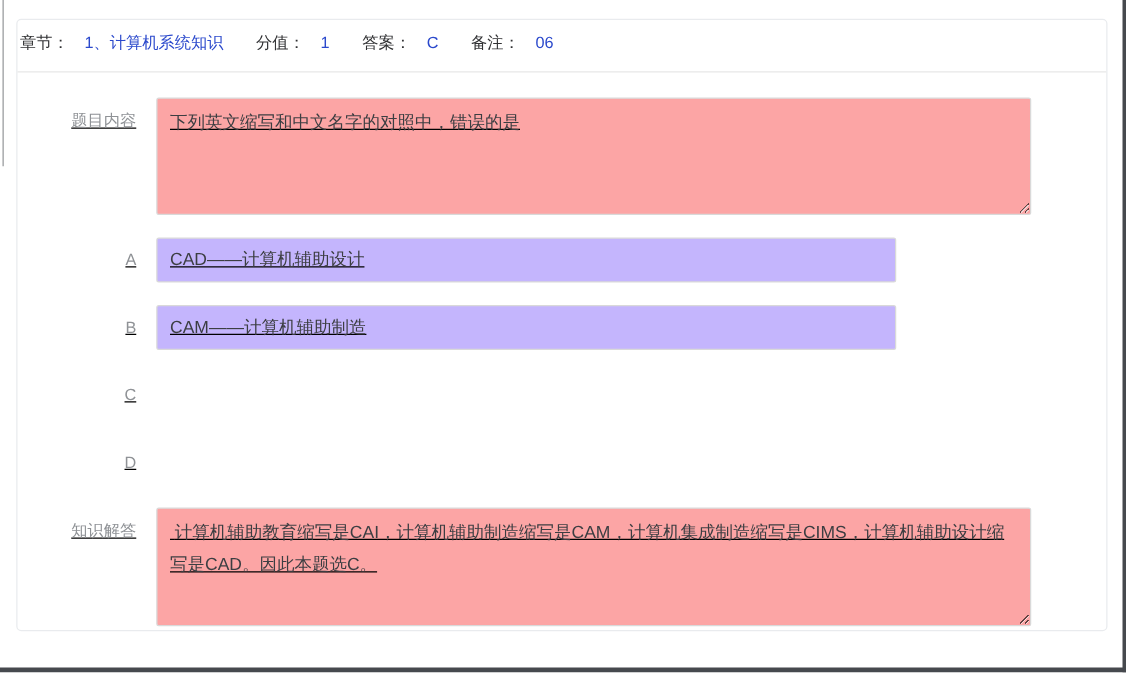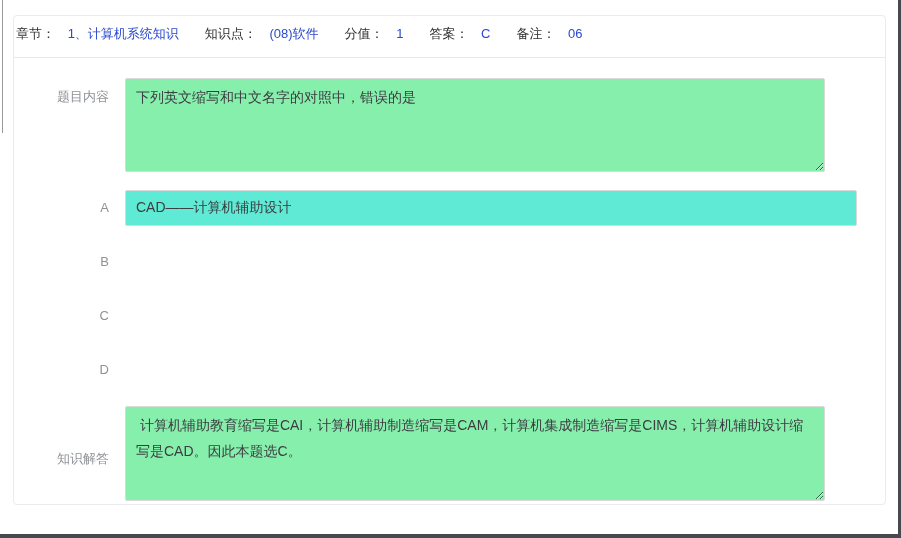--- a/index.html
+++ b/index.html
@@ -37,79 +37,75 @@
     line-height: 20px;
     display: flex;
     align-items: center;
   }
   .meta-item { margin-right: 26px; white-space: nowrap; }
   .meta-label { color: #303133; margin-right: 9px; }
   .meta-value { color: #2b49cc; cursor: pointer; }
 
   .card-body { padding: 20px 0 2px 0; }
 
-  .form-row { display: flex; align-items: flex-start; margin-bottom: 18px; }
+  .form-row { display: flex; align-items: flex-start; margin-bottom: 18px; text-decoration: underline; }
   .form-row.center { align-items: center; }
-  .form-row:last-child { margin-bottom: 0; align-items: center; }
+  .form-row:last-child { margin-bottom: 0; }
 
   .field-label {
     width: 111px;
     padding-right: 16px;
     text-align: right;
     color: #8f9296;
     font-size: 13px;
     line-height: 18px;
     padding-top: 10px;
     flex: none;
   }
   .form-row.center .field-label { padding-top: 0; line-height: 36px; }
 
   .text-input {
-    width: 732px;
+    width: 592px;
     height: 36px;
     border: 1px solid #d9d9d9;
     border-radius: 2px;
     padding: 0 10px;
     font-size: 14px;
     color: #3c3e42;
     font-family: "Liberation Sans", "DejaVu Sans", sans-serif;
-    background: #5eead4;
+    background: #c4b5fd;
     outline: none;
   }
   .text-area {
     width: 700px;
     border: 1px solid #d9d9d9;
     border-radius: 2px;
     padding: 7px 10px;
     font-size: 14px;
     color: #3c3e42;
     font-family: "Liberation Sans", "DejaVu Sans", sans-serif;
-    background: #86efac;
+    background: #fca5a5;
     outline: none;
     line-height: 22px;
   }
   .text-area.question { height: 94px; }
   .text-area.explain { height: 95px; line-height: 26px; padding-top: 5px; }
 </style>
 </head>
 <body>
 
 <div class="window">
   <div class="frame-left-line"></div>
 
   <div class="card">
 
     <div class="card-header">
       <span class="meta-item">
         <span class="meta-label">章节：</span>
         <span class="meta-value">1、计算机系统知识</span>
-      </span>
-      <span class="meta-item">
-        <span class="meta-label">知识点：</span>
-        <span class="meta-value">(08)软件</span>
       </span>
       <span class="meta-item">
         <span class="meta-label">分值：</span>
         <span class="meta-value">1</span>
       </span>
       <span class="meta-item">
         <span class="meta-label">答案：</span>
         <span class="meta-value">C</span>
       </span>
       <span class="meta-item">
@@ -125,20 +121,21 @@
         <textarea class="text-area question" style="">下列英文缩写和中文名字的对照中，错误的是</textarea>
       </div>
 
       <div class="form-row center">
         <div class="field-label">A</div>
         <input class="text-input" type="text" value="CAD——计算机辅助设计" style="">
       </div>
 
       <div class="form-row center">
         <div class="field-label">B</div>
+        <input class="text-input" type="text" value="CAM——计算机辅助制造" style="">
       </div>
 
       <div class="form-row center">
         <div class="field-label">C</div>
       </div>
 
       <div class="form-row center">
         <div class="field-label">D</div>
       </div>
 

